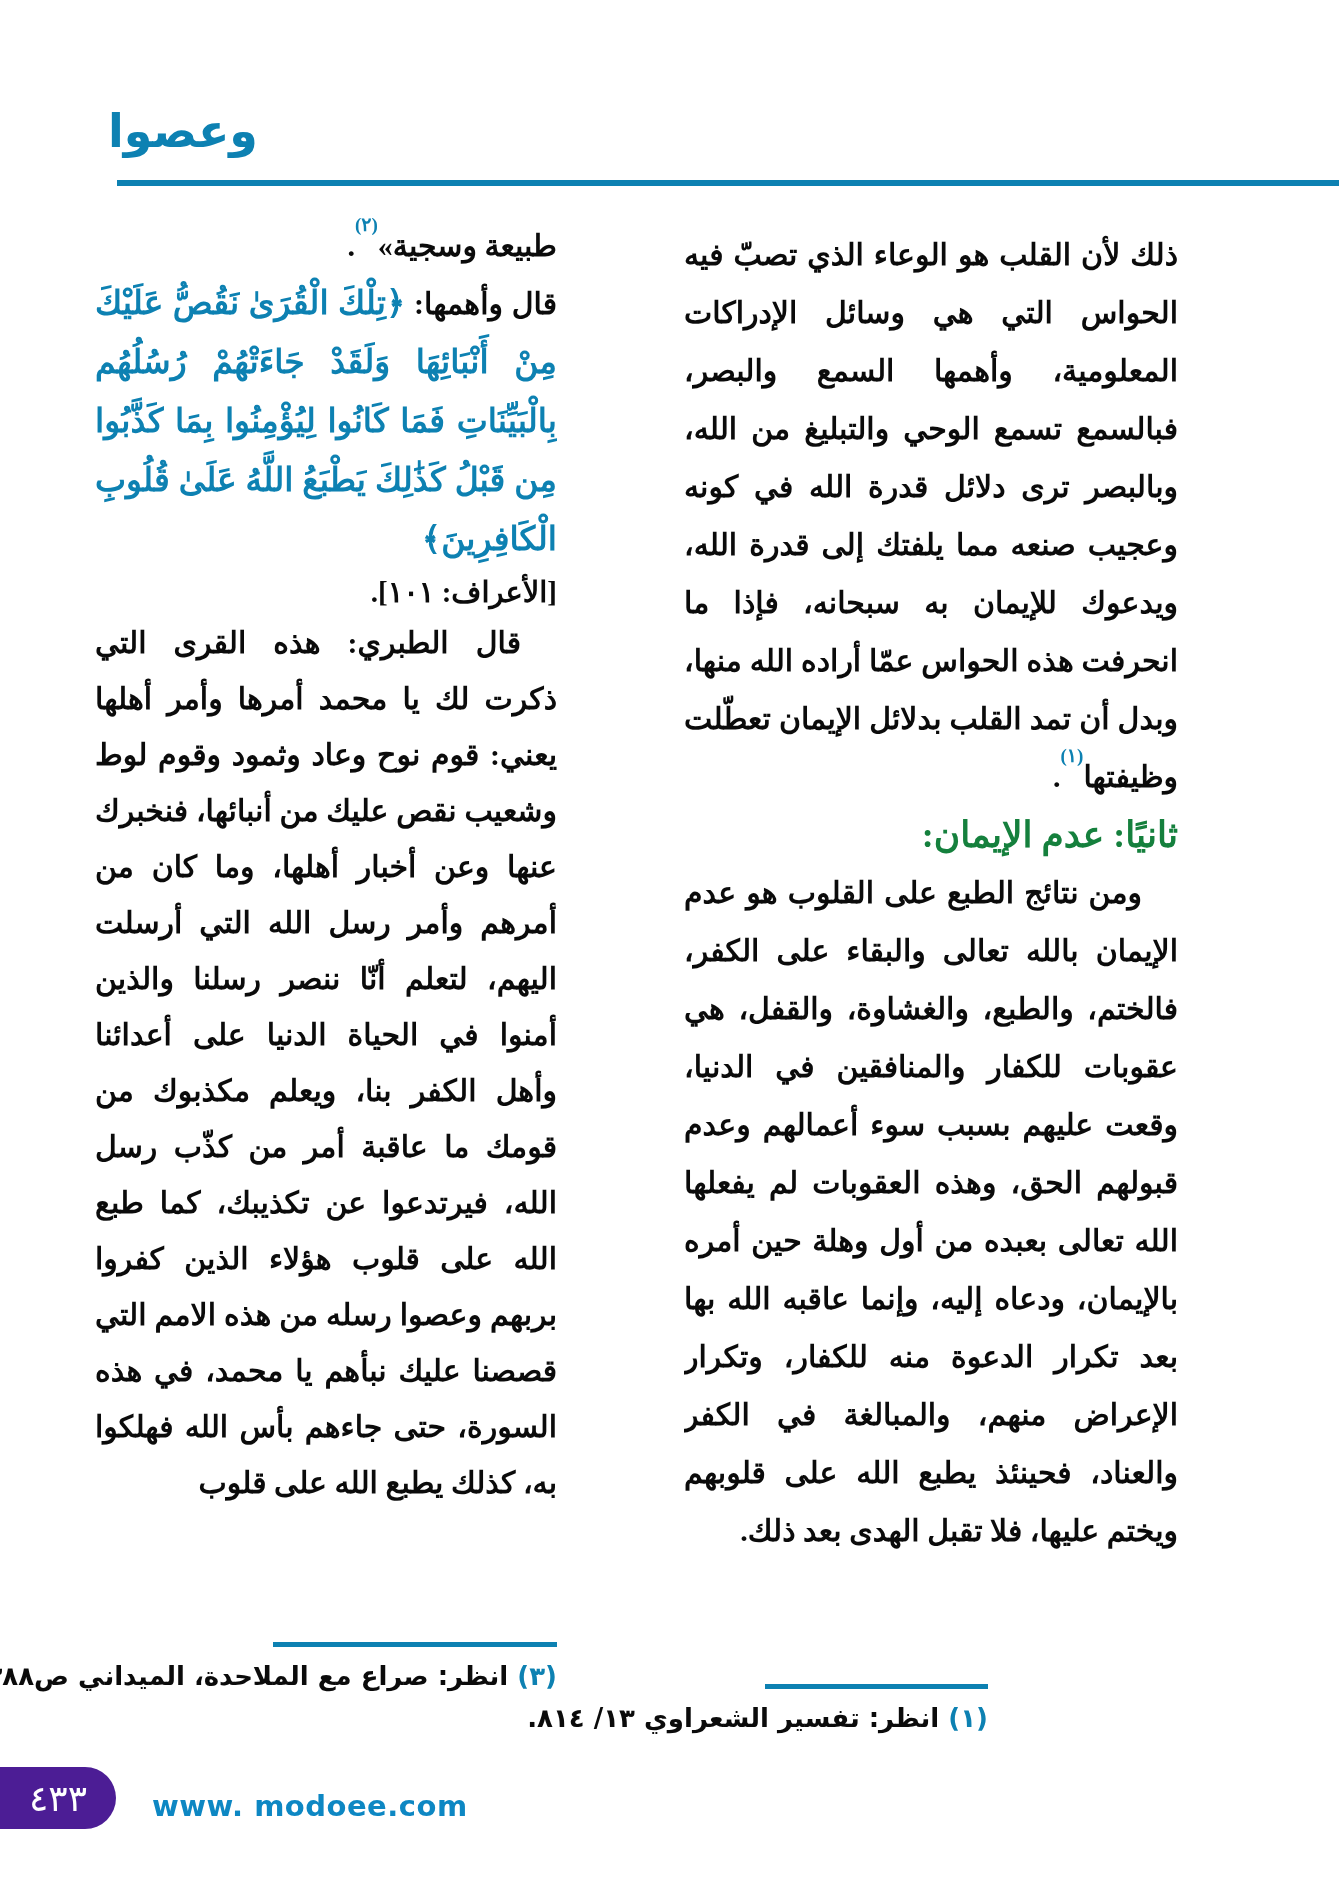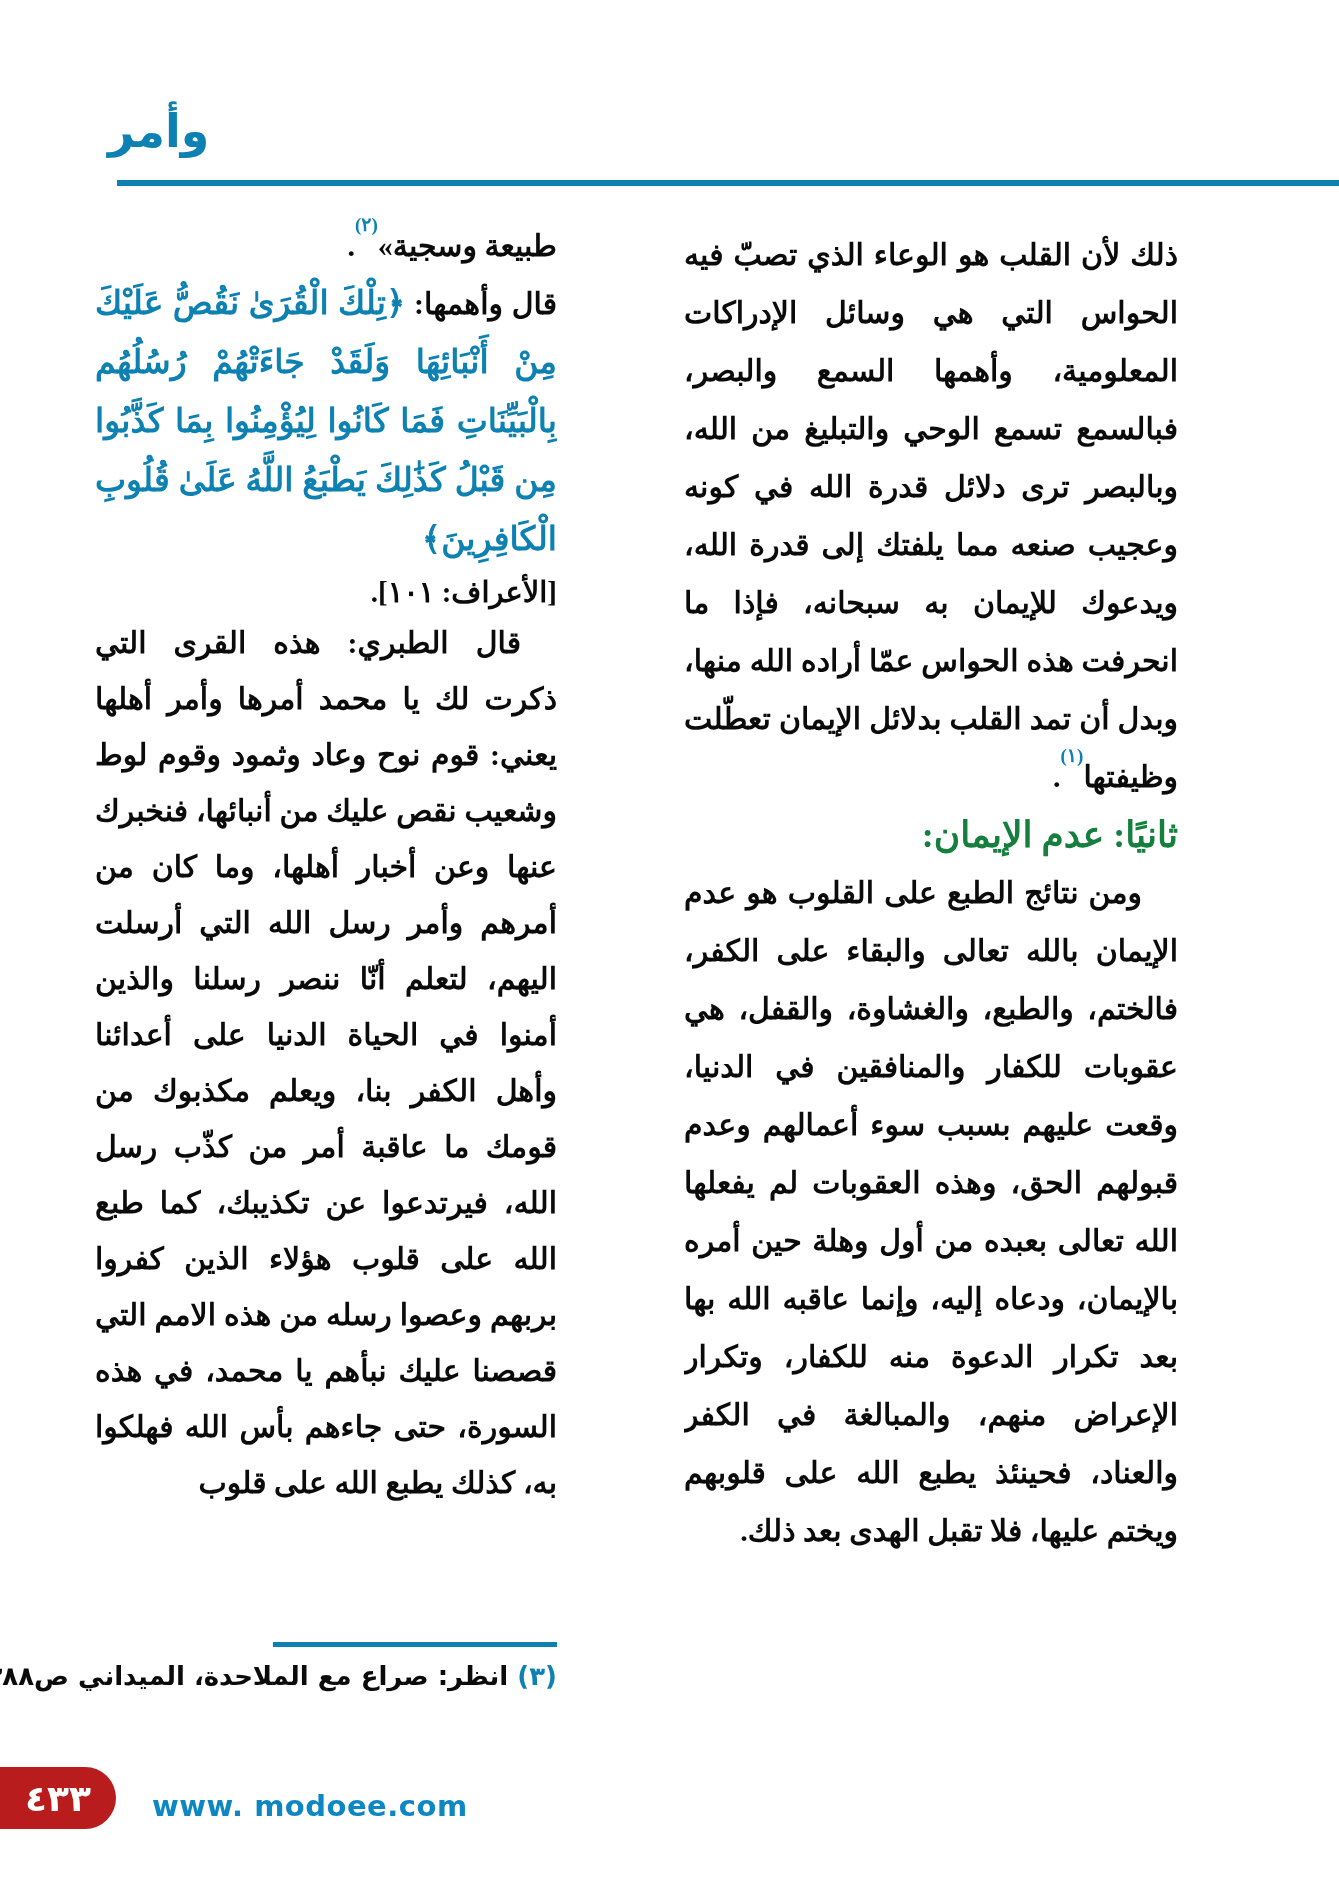--- a/index.html
+++ b/index.html
@@ -58,36 +58,36 @@
   .fn-left{left:95px;top:1642px;width:462px;}
   .fn-right{left:640px;top:1684px;width:348px;}
   .fn-rule{height:5px;background:#0d81b2;margin:0 0 9px auto;}
   .fn-rule-left{width:284px;}
   .fn-rule-right{width:223px;}
   .fn-marker{color:#0d81b2;}
 
   
   .page-tab{
     position:absolute;left:0;top:1767px;width:116px;height:62px;
-    background:#b91c1c;border-radius:0 31px 31px 0;
+    background:#4c1d95;border-radius:0 31px 31px 0;
     display:flex;align-items:center;justify-content:center;
-    color:#ffffff;font-size:36px;font-weight:bold;
+    color:#ffffff;font-size:36px;font-weight:normal;
   }
   .website{
     position:absolute;left:152px;top:1786px;direction:ltr;
     color:#0d87c3;font-size:29px;line-height:40px;font-weight:bold;
     letter-spacing:0.5px;
   }
 </style>
 </head>
 <body>
 
 <div class="page">
 
-  <div class="chapter-title">وأمر</div>
+  <div class="chapter-title">وعصوا</div>
   <div class="header-rule"></div>
 
   <div class="col col-right">
     <p><span>ذلك لأن القلب هو الوعاء الذي تصبّ فيه الحواس التي هي وسائل الإدراكات المعلومية، وأهمها السمع والبصر، فبالسمع تسمع الوحي والتبليغ من الله، وبالبصر ترى دلائل قدرة الله في كونه وعجيب صنعه مما يلفتك إلى قدرة الله، ويدعوك للإيمان به سبحانه، فإذا ما انحرفت هذه الحواس عمّا أراده الله منها، وبدل أن تمد القلب بدلائل الإيمان تعطّلت وظيفتها</span><sup class="fn">(١)</sup><span>.</span></p>
 
     <p class="section-heading">ثانيًا: عدم الإيمان:</p>
 
     <p class="indent">ومن نتائج الطبع على القلوب هو عدم الإيمان بالله تعالى والبقاء على الكفر، فالختم، والطبع، والغشاوة، والقفل، هي عقوبات للكفار والمنافقين في الدنيا، وقعت عليهم بسبب سوء أعمالهم وعدم قبولهم الحق، وهذه العقوبات لم يفعلها الله تعالى بعبده من أول وهلة حين أمره بالإيمان، ودعاه إليه، وإنما عاقبه الله بها بعد تكرار الدعوة منه للكفار، وتكرار الإعراض منهم، والمبالغة في الكفر والعناد، فحينئذ يطبع الله على قلوبهم ويختم عليها، فلا تقبل الهدى بعد ذلك.</p>
 
   </div>
@@ -101,19 +101,23 @@
 
 
     <p class="indent">قال الطبري: هذه القرى التي ذكرت لك يا محمد أمرها وأمر أهلها يعني: قوم نوح وعاد وثمود وقوم لوط وشعيب نقص عليك من أنبائها، فنخبرك عنها وعن أخبار أهلها، وما كان من أمرهم وأمر رسل الله التي أرسلت اليهم، لتعلم أنّا ننصر رسلنا والذين أمنوا في الحياة الدنيا على أعدائنا وأهل الكفر بنا، ويعلم مكذبوك من قومك ما عاقبة أمر من كذّب رسل الله، فيرتدعوا عن تكذيبك، كما طبع الله على قلوب هؤلاء الذين كفروا بربهم وعصوا رسله من هذه الامم التي قصصنا عليك نبأهم يا محمد، في هذه السورة، حتى جاءهم بأس الله فهلكوا به، كذلك يطبع الله على قلوب</p>
   </div>
 
   <div class="footnote-block fn-left">
     <div class="fn-rule fn-rule-left"></div>
     <div><span class="fn-marker">(٣)</span> <span>انظر: صراع مع الملاحدة، الميداني ص٣٨٨.</span></div>
   </div>
 
+  <div class="footnote-block fn-right">
+    <div class="fn-rule fn-rule-right"></div>
+    <div><span class="fn-marker">(١)</span> <span>انظر: تفسير الشعراوي ١٣/ ٨١٤.</span></div>
+  </div>
 
   <div class="page-tab">
       <span>٤٣٣</span>
     </div>
   <div class="website">www. modoee.com</div>
 
 </div>
 
 </body></html>

